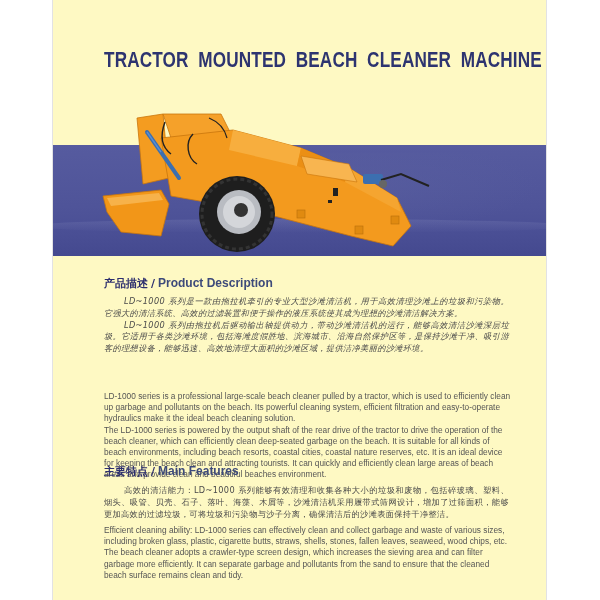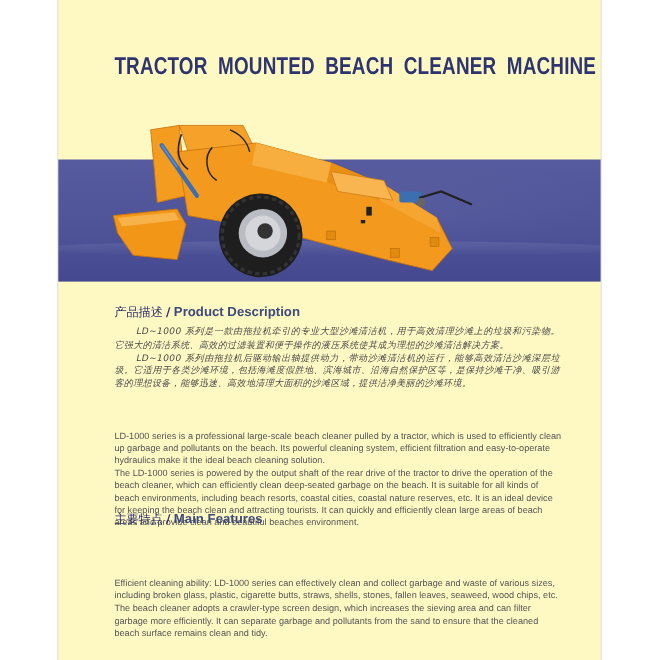--- a/index.html
+++ b/index.html
@@ -54,21 +54,21 @@
     }
     .machine {
       position: absolute; left: 48px; top: 108px; width: 340px; height: 150px;
     }
     .section-head {
       position: absolute; left: 51px;
       font-size: 11px;
       white-space: nowrap;
       margin: 0;
     }
-    .section-head .zh { color: #2c2e6e; font-weight: normal; font-size: 11px; }
+    .section-head .zh { color: #2c2e6e; font-weight: bold; font-size: 11px; }
     .section-head .sep { color: #2c2e6e; font-weight: bold; margin: 0 3px; }
     .section-head .en { color: #3d4a7a; font-family: "Liberation Sans", sans-serif; font-size: 12px; }
     .zh-para {
       position: absolute; left: 51px; width: 405px;
       margin: 0;
       font-size: 8.2px;
       line-height: 11.8px;
       color: #4a4a4a;
       text-align: justify;
       letter-spacing: 0.35px;
@@ -145,18 +145,21 @@
 
   <div class="en-para" style="top:366px;margin-top:25px;">
     <p>LD-1000 series is a professional large-scale beach cleaner pulled by a tractor, which is used to efficiently clean up garbage and pollutants on the beach. Its powerful cleaning system, efficient filtration and easy-to-operate hydraulics make it the ideal beach cleaning solution.</p>
     <p>The LD-1000 series is powered by the output shaft of the rear drive of the tractor to drive the operation of the beach cleaner, which can efficiently clean deep-seated garbage on the beach. It is suitable for all kinds of beach environments, including beach resorts, coastal cities, coastal nature reserves, etc. It is an ideal device for keeping the beach clean and attracting tourists. It can quickly and efficiently clean large areas of beach areas and provide clean and beautiful beaches environment.</p>
   </div>
 
   <h3 class="section-head" style="top:464px;">
     <span class="zh">主要特点</span><span class="sep">/</span><span class="en">Main Features</span>
   </h3>
 
+  <div class="zh-para" style="top:485px;">
+    <p>高效的清洁能力：LD~1000 系列能够有效清理和收集各种大小的垃圾和废物，包括碎玻璃、塑料、烟头、吸管、贝壳、石子、落叶、海藻、木屑等，沙滩清洁机采用履带式筛网设计，增加了过筛面积，能够更加高效的过滤垃圾，可将垃圾和污染物与沙子分离，确保清洁后的沙滩表面保持干净整洁。</p>
+  </div>
 
   <div class="en-para" style="top:525px;">
     <p>Efficient cleaning ability: LD-1000 series can effectively clean and collect garbage and waste of various sizes, including broken glass, plastic, cigarette butts, straws, shells, stones, fallen leaves, seaweed, wood chips, etc. The beach cleaner adopts a crawler-type screen design, which increases the sieving area and can filter garbage more efficiently. It can separate garbage and pollutants from the sand to ensure that the cleaned beach surface remains clean and tidy.</p>
   </div>
 
 </div>
 
 </body></html>

